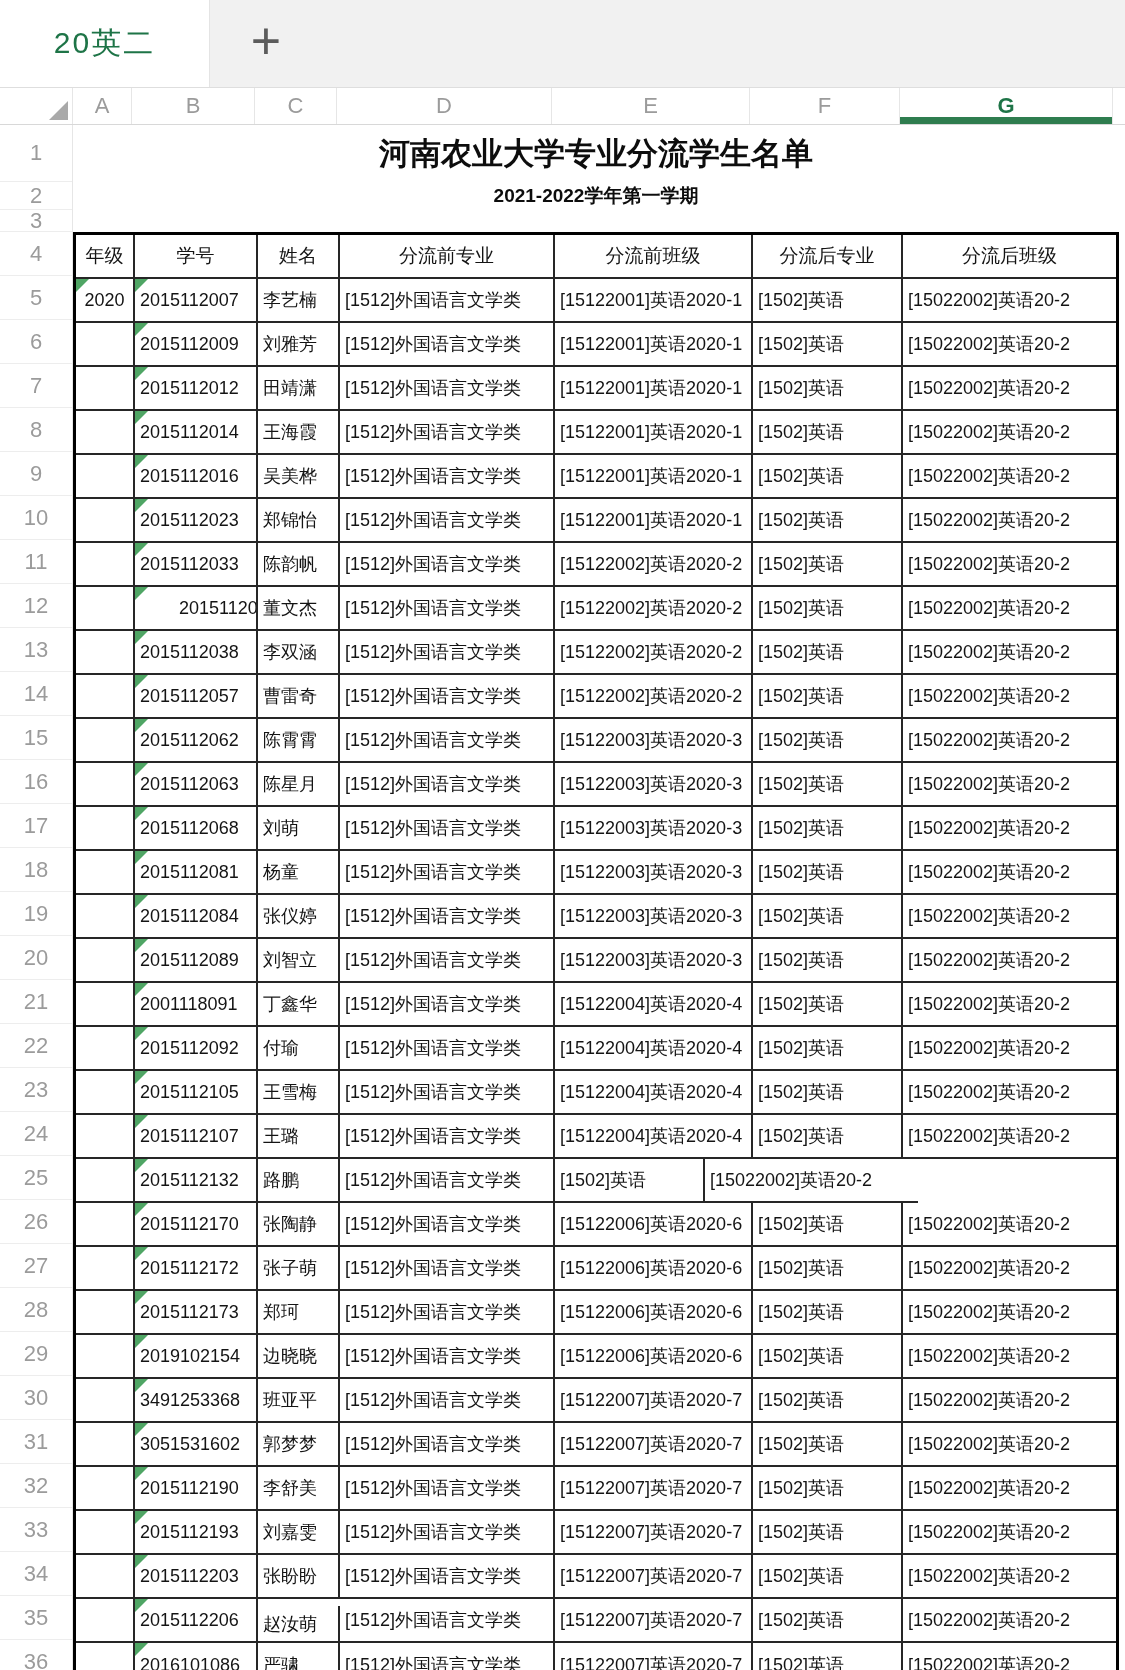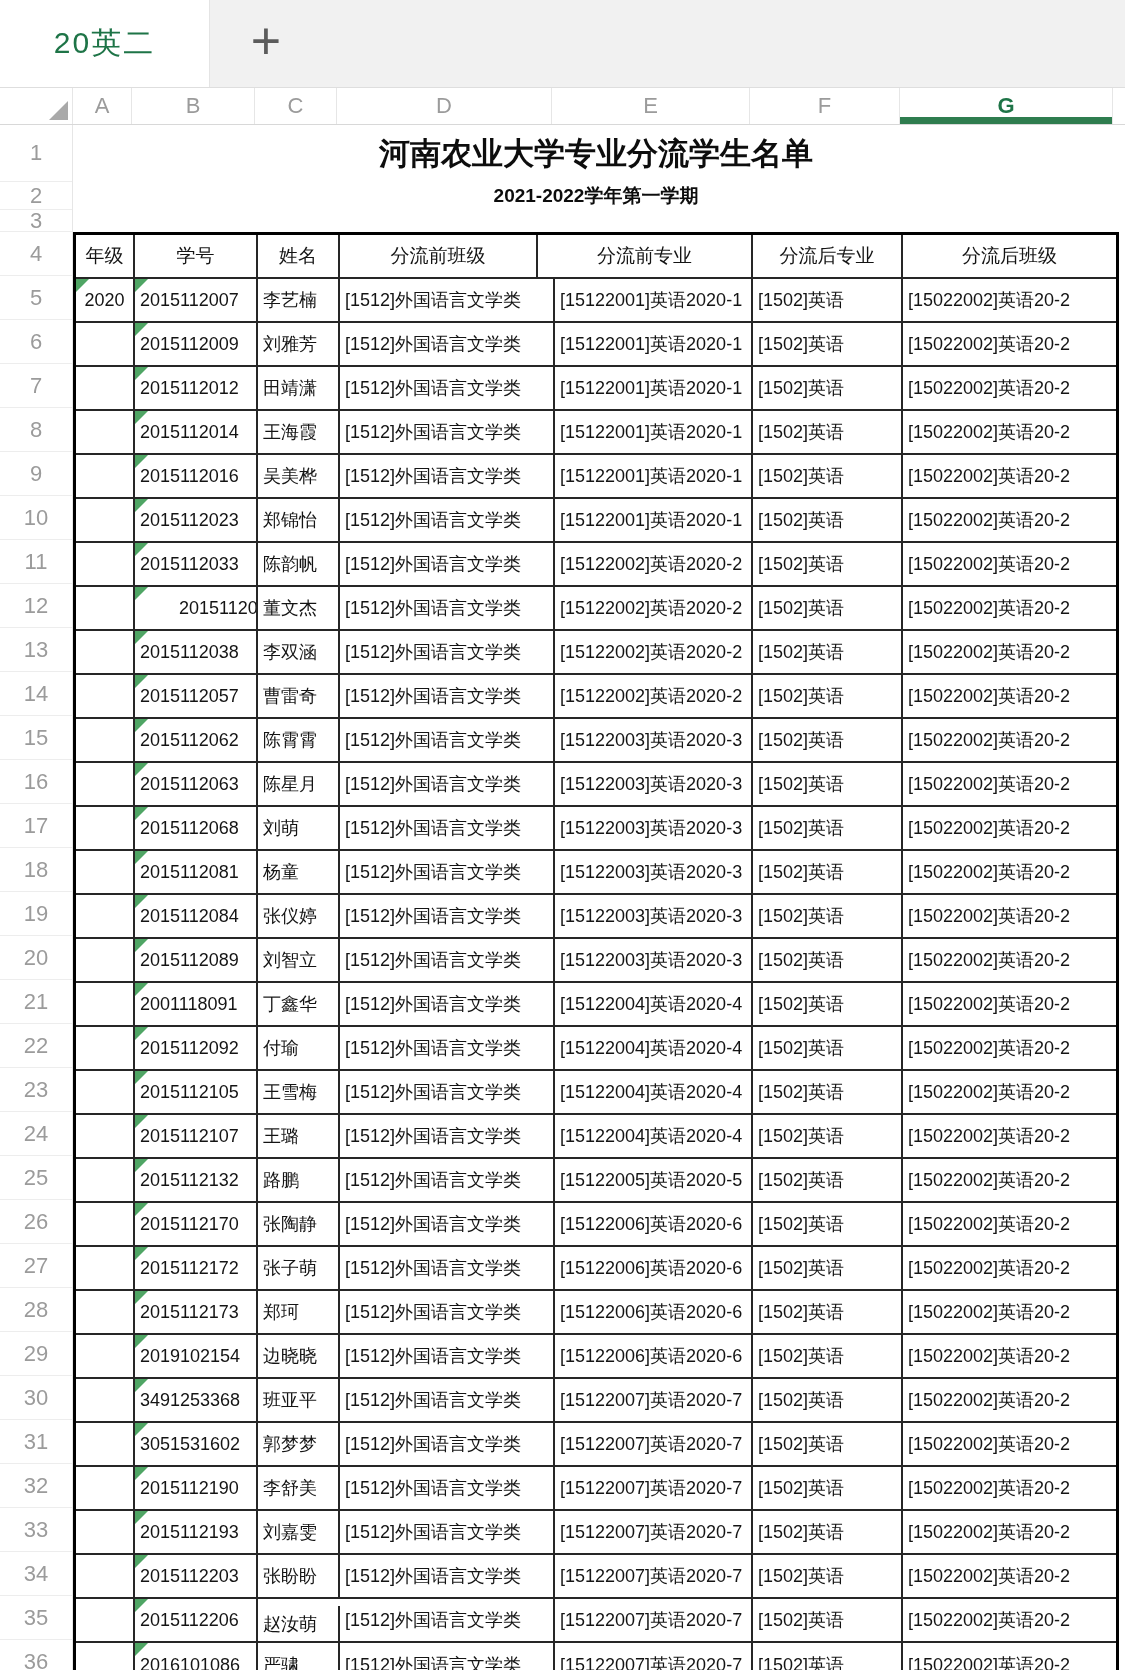--- a/index.html
+++ b/index.html
@@ -130,26 +130,26 @@
           <div class="trow thead">
             <div class="tcell" style="width: 59px;">
               <span>年级</span>
             </div>
             <div class="tcell" style="width: 123px;">
               <span>学号</span>
             </div>
             <div class="tcell" style="width: 82px;">
               <span>姓名</span>
             </div>
+            <div class="tcell" style="width: 215px;">
+              <span>分流前专业</span>
+            </div>
             <div class="tcell" style="width: 198px;">
               <span>分流前班级</span>
             </div>
-            <div class="tcell" style="width: 215px;">
-              <span>分流前专业</span>
-            </div>
             <div class="tcell" style="width: 150px;">
               <span>分流后专业</span>
             </div>
             <div class="tcell" style="width: 213px;">
               <span>分流后班级</span>
             </div>
           </div>
           <div class="trow">
             <div class="tcell center" style="width: 59px;">
               <div class="err-tri"></div>
@@ -637,23 +637,20 @@
             </div>
             <div class="tcell" style="width: 123px;">
               <div class="err-tri"></div>
               <span>2015112132</span>
             </div>
             <div class="tcell" style="width: 82px;">
               <span>路鹏</span>
             </div>
             <div class="tcell" style="width: 215px;">
               <span>[1512]外国语言文学类</span>
-            </div>
-            <div class="tcell" style="width: 198px;">
-              <span>[15122005]英语2020-5</span>
             </div>
             <div class="tcell" style="width: 150px;">
               <span>[1502]英语</span>
             </div>
             <div class="tcell" style="width: 213px;">
               <span>[15022002]英语20-2</span>
             </div>
           </div>
           <div class="trow">
             <div class="tcell center" style="width: 59px;">

